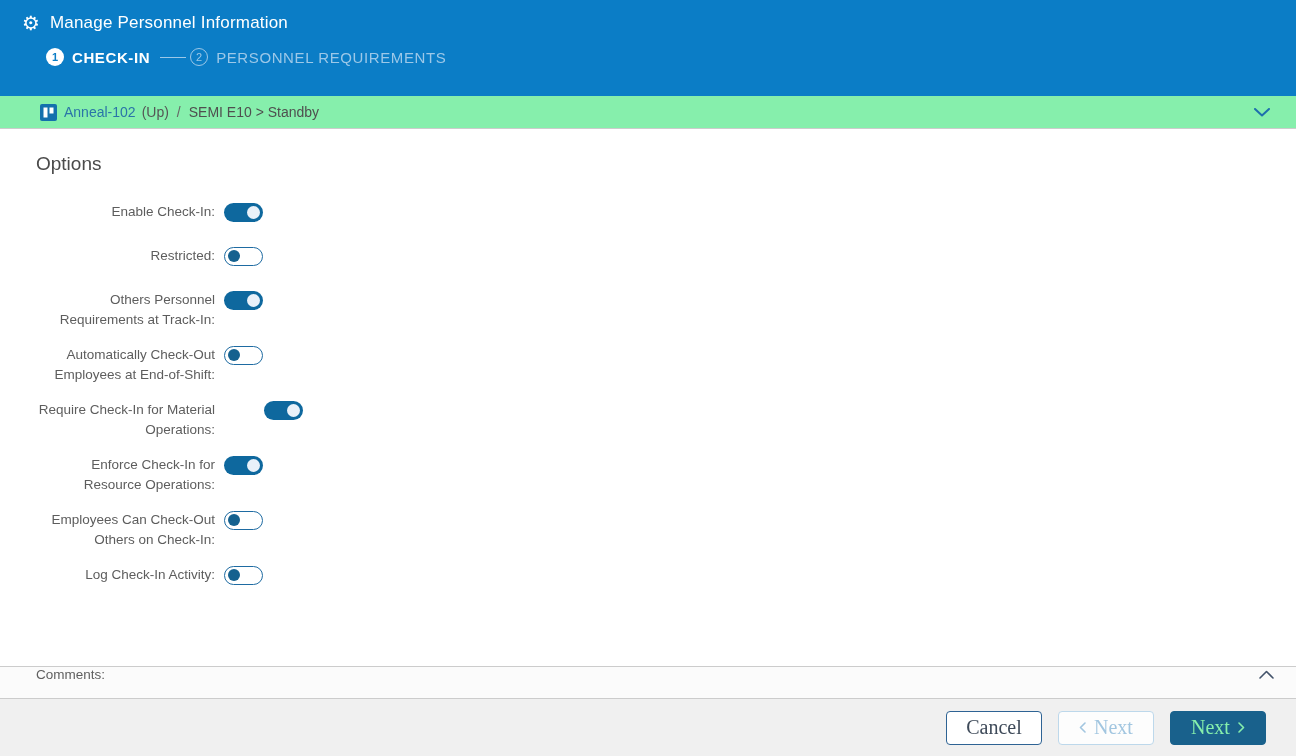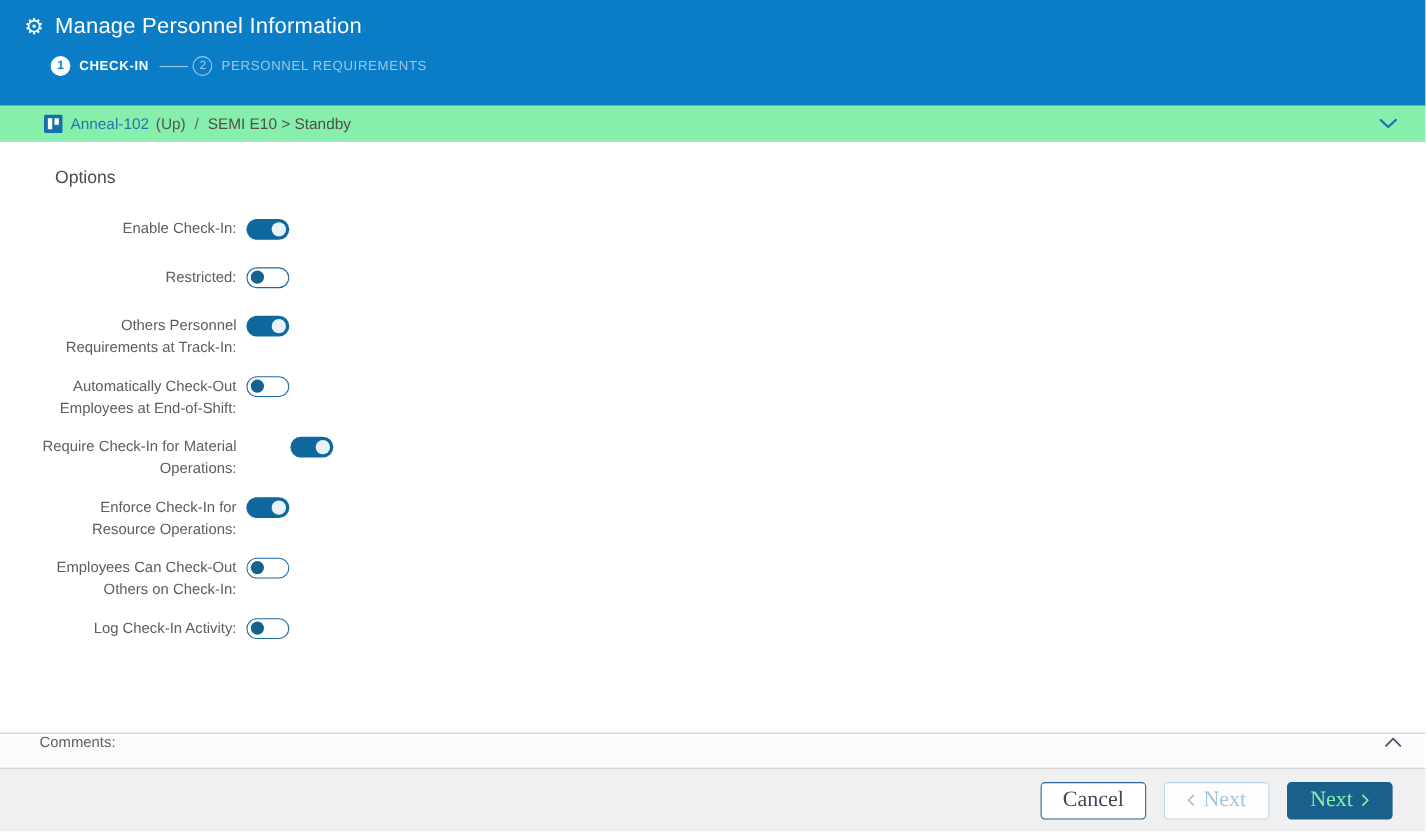--- a/index.html
+++ b/index.html
@@ -13,46 +13,46 @@
   }
   *{box-sizing:border-box;margin:0;padding:0}
   html,body{width:1296px;height:756px;overflow:hidden;background:#fff;
     font-family:"Liberation Sans","DejaVu Sans",sans-serif;}
   .page{width:1296px;height:756px;display:flex;flex-direction:column}
 
   
   header{height:96px;flex:0 0 96px;background:var(--header-blue);color:#fff;position:relative}
   .title-row{display:flex;align-items:center;gap:10px;padding:13px 0 0 22px}
   .gear-icon{font-size:20px;line-height:20px;color:#fff}
-  h1{font-size:20px;font-weight:400;letter-spacing:.2px}
+  h1{font-size:17px;font-weight:400;letter-spacing:.2px}
   .steps{display:flex;align-items:center;margin:15px 0 0 46px}
   .step-circle{width:18px;height:18px;border-radius:50%;display:inline-flex;
     align-items:center;justify-content:center;font-size:11px;font-weight:700;flex:0 0 auto}
   .step-circle.active{background:#fff;color:var(--header-blue)}
   .step-circle.inactive{background:transparent;border:1px solid var(--step-inactive);
     color:var(--step-inactive);font-weight:400}
-  .step-label{font-size:12px;letter-spacing:.6px;margin:0 10px 0 8px;text-transform:uppercase}
+  .step-label{font-size:15px;letter-spacing:.6px;margin:0 10px 0 8px;text-transform:uppercase}
   .step-label.active{color:#fff;font-weight:700}
   .step-label.inactive{color:var(--step-inactive);font-weight:400;margin-right:0}
   .step-connector{width:26px;height:0;border-top:1px solid var(--step-inactive);margin:0 4px 0 0}
 
   
   .resource-bar{height:33px;flex:0 0 33px;background:#86efac;border-bottom:1px solid var(--border-gray);
     display:flex;align-items:center;padding:0 22px 0 40px;font-size:14px;color:#555}
   .res-icon{width:17px;height:17px;margin-right:7px;flex:0 0 auto}
   .res-link{color:var(--link-blue);text-decoration:none;margin-right:6px;cursor:pointer}
   .res-status{margin-right:8px}
   .res-sep{margin-right:8px;color:#666}
   .res-path{color:#4f4f4f}
   .res-spacer{flex:1}
   .chev-btn{background:none;border:none;cursor:pointer;display:flex;align-items:center;padding:4px}
 
   
   main{flex:1 1 auto;background:#fff;padding-left:30px;overflow:hidden}
-  .options-heading{font-size:16px;font-weight:400;color:#4a4a4a;margin:24px 0 0 20px}
+  .options-heading{font-size:19px;font-weight:400;color:#4a4a4a;margin:24px 0 0 6px}
   #toggle-rows{margin-top:27px}
   .opt-row{display:flex;align-items:flex-start;margin-bottom:24px}
   .opt-label{width:185px;text-align:right;font-size:13.5px;line-height:20px;
     color:var(--label-gray);flex:0 0 auto}
   .toggle{width:39px;height:19px;border-radius:10px;position:relative;margin:1px 0 0 9px;
     cursor:pointer;flex:0 0 auto}
   .toggle.on{background:var(--toggle-on)}
   .toggle.on .knob{position:absolute;right:3px;top:3px;width:13px;height:13px;
     border-radius:50%;background:#e9f1f9}
   .toggle.off{background:#fff;border:1.5px solid #1e6ba2}

